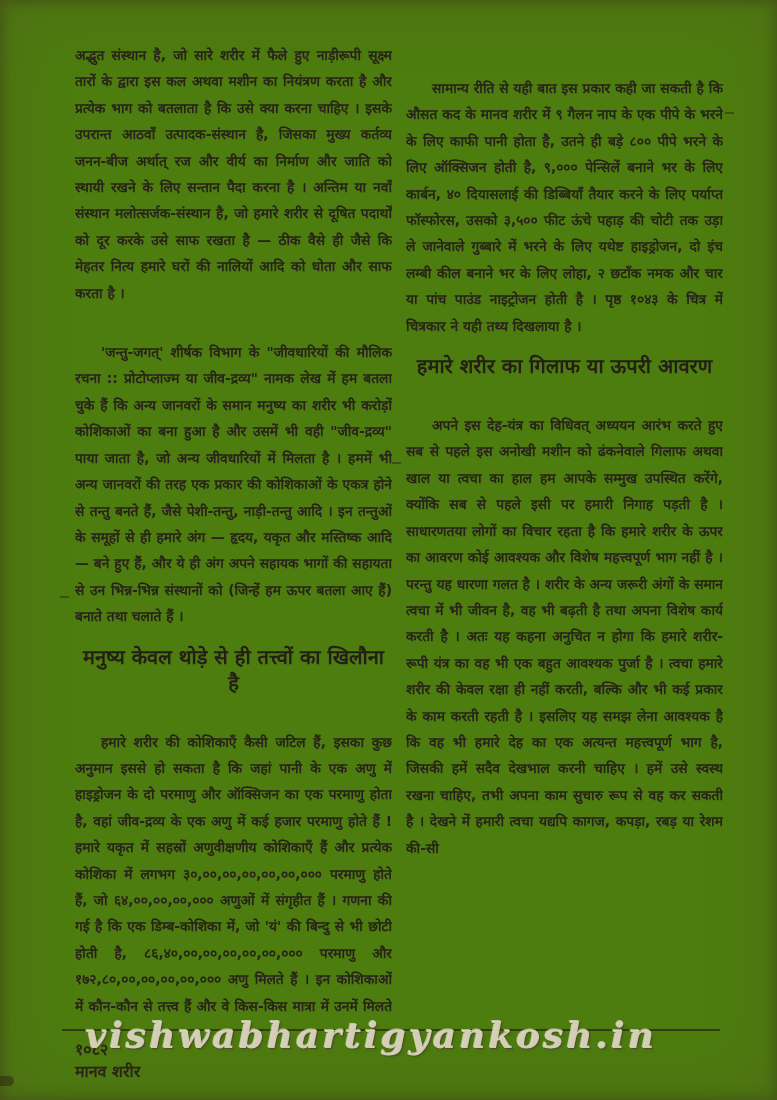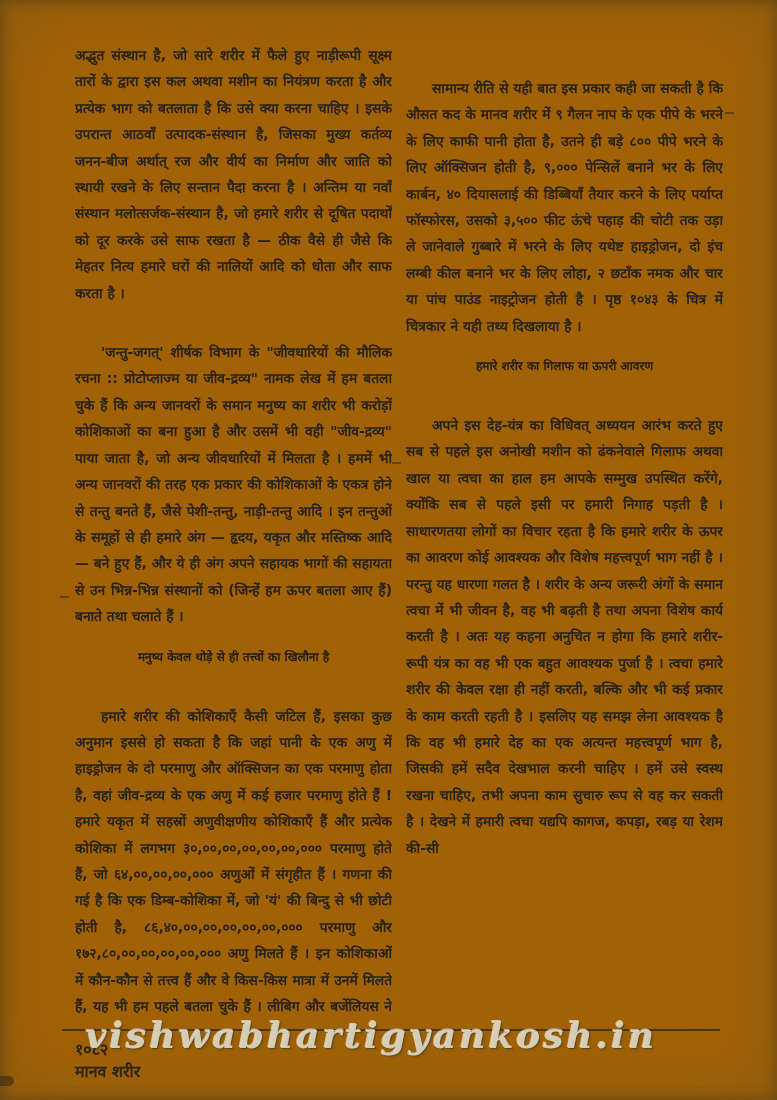--- a/index.html
+++ b/index.html
@@ -5,21 +5,21 @@
   html,body{margin:0;padding:0;}
   body{
     width:777px;height:1100px;
     background:#c9c1a0;
     font-family:"DejaVu Sans",sans-serif;
     overflow:hidden;
   }
   .page{
     position:relative;
     width:777px;height:1100px;
-    background:#a16207;
+    background:#4d7c0f;
     box-shadow:
       inset 0 0 70px rgba(82,72,42,.28),
       inset 4px 0 14px rgba(60,52,28,.25),
       inset 0 4px 10px rgba(60,52,28,.22),
       inset -3px -4px 12px rgba(60,52,28,.18);
     overflow:hidden;
   }
   .columns{
     position:absolute;
     top:42px;left:75px;
@@ -38,21 +38,21 @@
     margin:0;
     font-size:13.8px;
     line-height:26.4px;
     font-weight:bold;
     text-align:justify;
     color:#28231a;
   }
   .col p.indent{text-indent:26px;margin-top:33px;}
   .col h2{
     margin:14px 0 10px 0;
-    font-size:12px;
+    font-size:20px;
     line-height:26px;
     font-weight:bold;
     text-align:center;
     color:#241f16;
   }
   .footer-rule{
     position:absolute;
     left:62px;top:1029px;
     width:658px;height:2px;
     background:rgba(45,38,22,.75);

